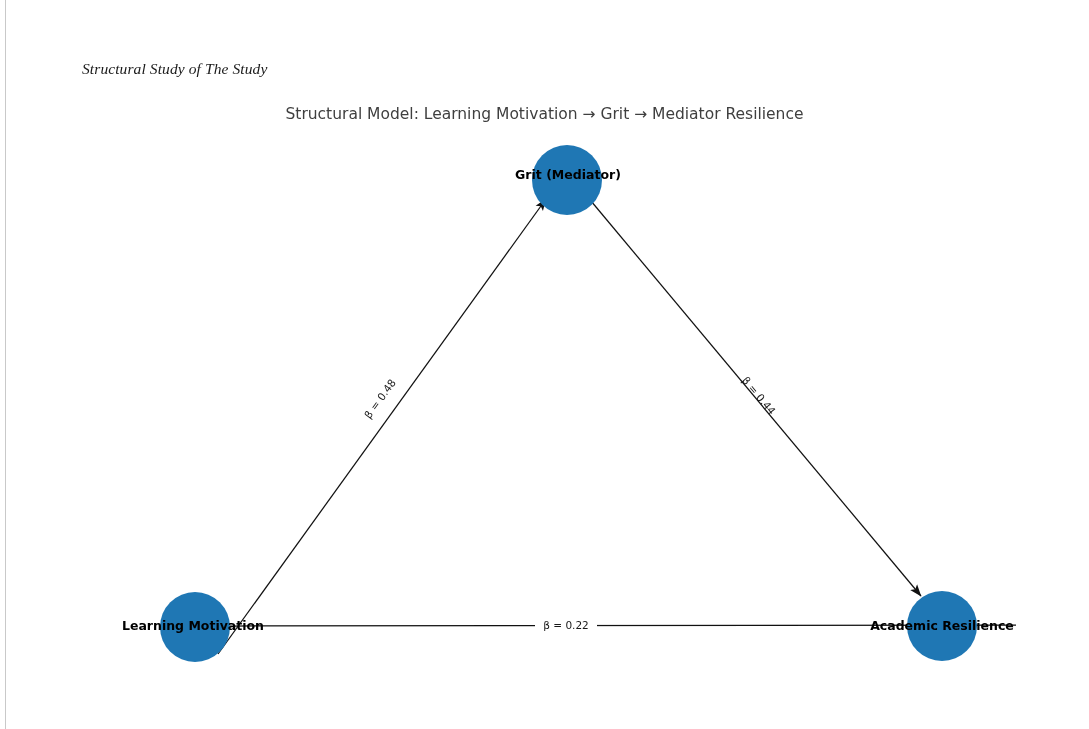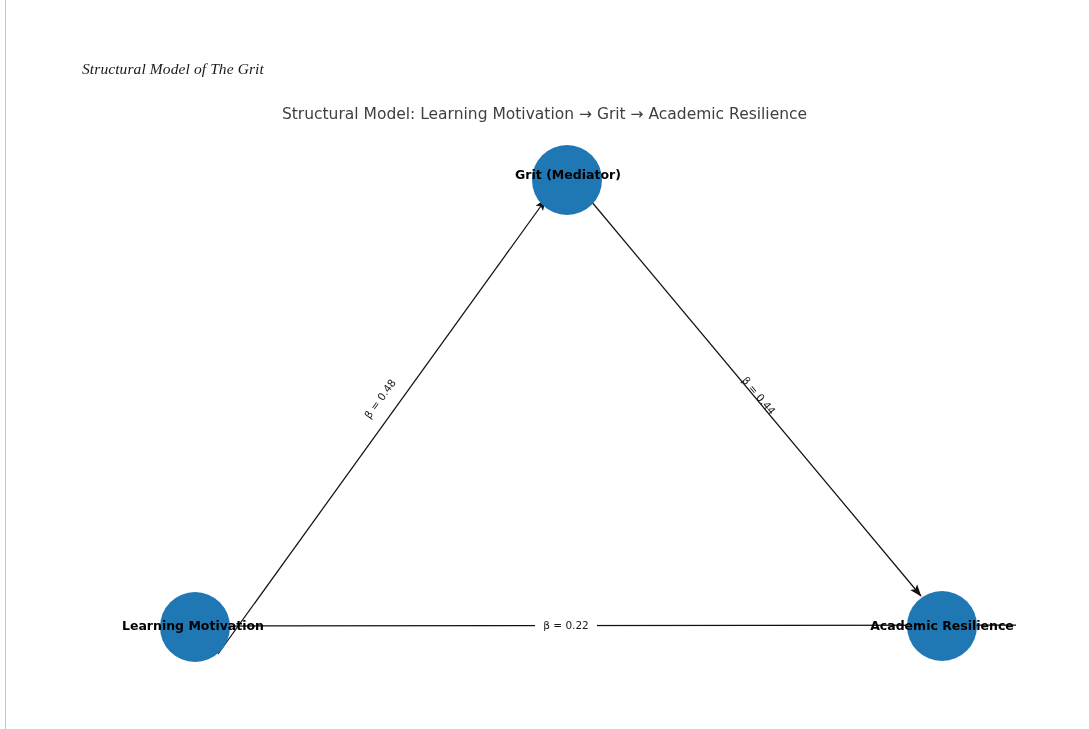--- a/index.html
+++ b/index.html
@@ -80,25 +80,25 @@
     fill: #1a1a1a;
   }
 </style>
 </head>
 <body>
 
 <div id="page">
 
   <div id="page-edge-line"></div>
 
-  <div id="doc-heading">Structural Model of The Grit</div>
+  <div id="doc-heading">Structural Study of The Study</div>
 
   <div id="figure">
 
-    <div id="chart-title">Structural Model: Learning Motivation → Grit → Academic Resilience</div>
+    <div id="chart-title">Structural Model: Learning Motivation → Grit → Mediator Resilience</div>
 
     <svg id="graph" viewBox="0 0 1089 630">
       <defs>
         <marker id="arrowhead" markerWidth="11" markerHeight="11" refX="9.2" refY="4" orient="auto" markerUnits="strokeWidth">
           <path d="M0,0.4 L9.6,4 L0,7.6 L2.1,4 Z" fill="#111111"></path>
         </marker>
       </defs>
 
       <g>
         <line class="edge-line" x1="218" y1="566" x2="546" y2="111" marker-end="url(#arrowhead)"></line>

